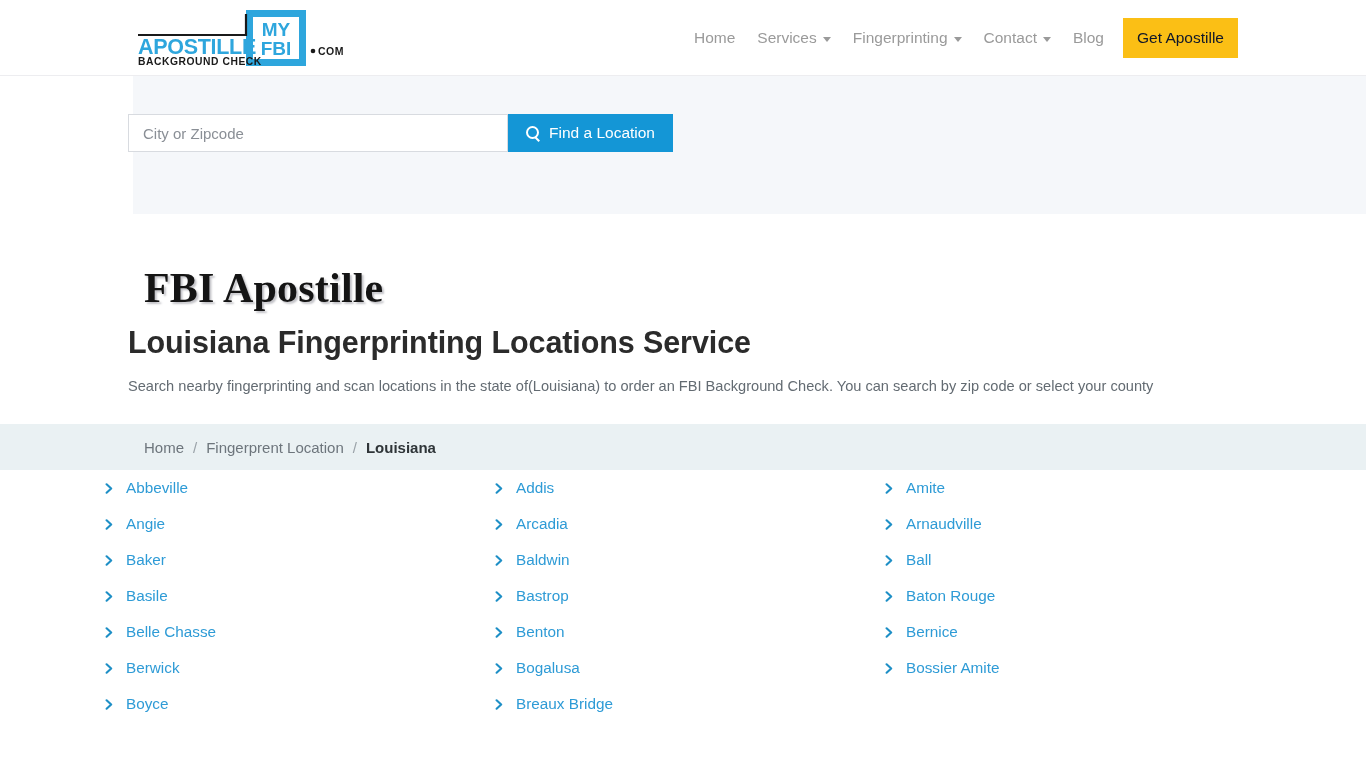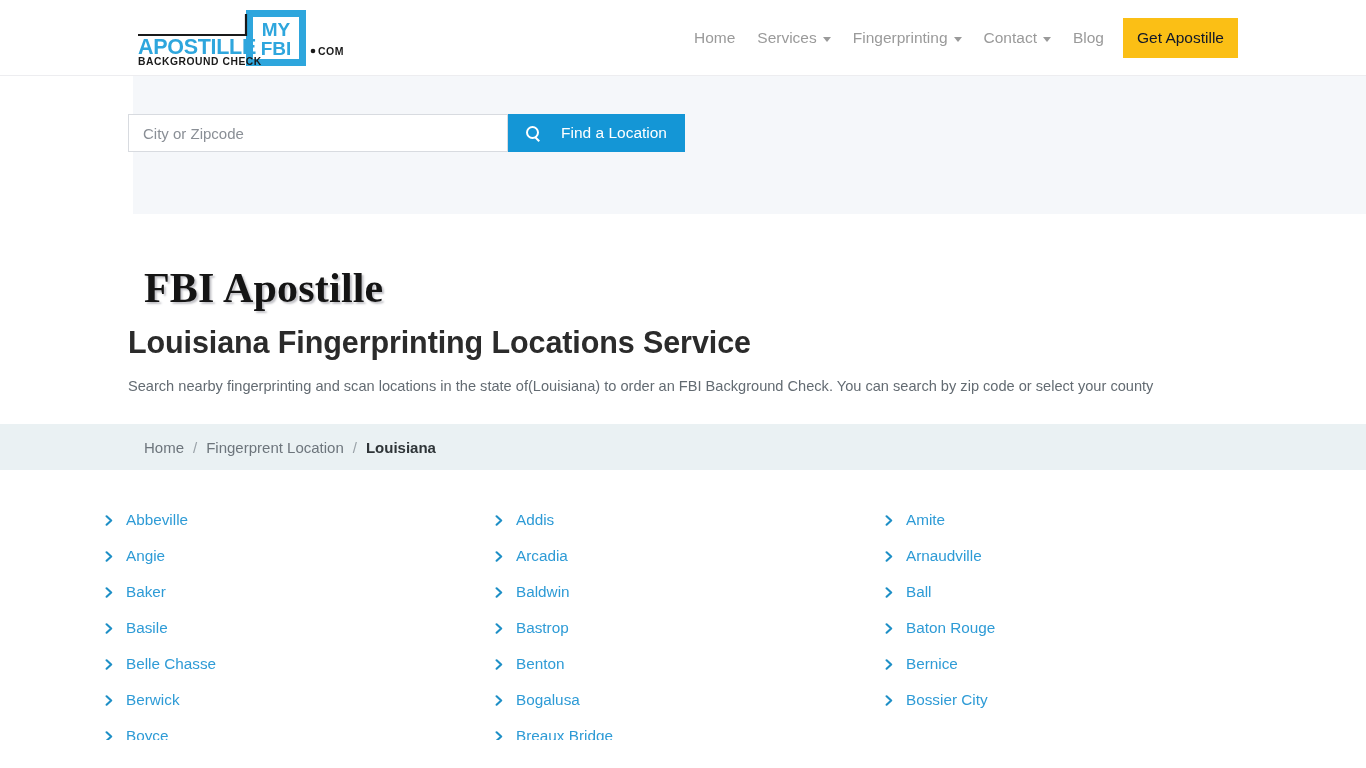--- a/index.html
+++ b/index.html
@@ -111,21 +111,21 @@
     font-size: 15px;
     color: #555;
     font-family: "Liberation Sans", sans-serif;
     outline: none;
     border-radius: 0;
   }
   .search-input::placeholder { color: #8a8f96; }
   .search-btn {
     display: flex;
     align-items: center;
-    gap: 21px;
+    gap: 9px;
     background: #1496d6;
     border: none;
     color: #ffffff;
     font-size: 15.5px;
     padding: 0 18px;
     height: 38px;
     cursor: pointer;
     font-family: "Liberation Sans", sans-serif;
     border-radius: 0;
   }
@@ -218,21 +218,20 @@
   .crumb-sep {
     color: #9aa2a8;
     padding: 0 9px;
   }
   .crumb-current { color: #2f3538; font-weight: bold; }
 
   
   .city-area {
     position: relative;
     background: #ffffff;
-    padding-top: 32px;
     z-index: 5;
     height: 270px;
     overflow: hidden;
   }
   .city-grid {
     margin-left: 104px;
     margin-right: 80px;
     display: grid;
     grid-template-columns: 390px 390px 1fr;
     row-gap: 0;
@@ -529,21 +528,21 @@
           </svg>
         </span>
         <span class="city-name">Bogalusa</span>
       </a>
       <a class="city-item" href="#">
         <span class="chev">
           <svg width="11" height="11" viewBox="0 0 11 11" xmlns="http://www.w3.org/2000/svg">
             <path d="M2.6 1.3 L7.2 5.5 L2.6 9.7" fill="none" stroke="#1e8fc6" stroke-width="2.1" stroke-linecap="round" stroke-linejoin="round"></path>
           </svg>
         </span>
-        <span class="city-name">Bossier City</span>
+        <span class="city-name">Bossier Amite</span>
       </a>
       <a class="city-item" href="#">
         <span class="chev">
           <svg width="11" height="11" viewBox="0 0 11 11" xmlns="http://www.w3.org/2000/svg">
             <path d="M2.6 1.3 L7.2 5.5 L2.6 9.7" fill="none" stroke="#1e8fc6" stroke-width="2.1" stroke-linecap="round" stroke-linejoin="round"></path>
           </svg>
         </span>
         <span class="city-name">Boyce</span>
       </a>
       <a class="city-item" href="#">

